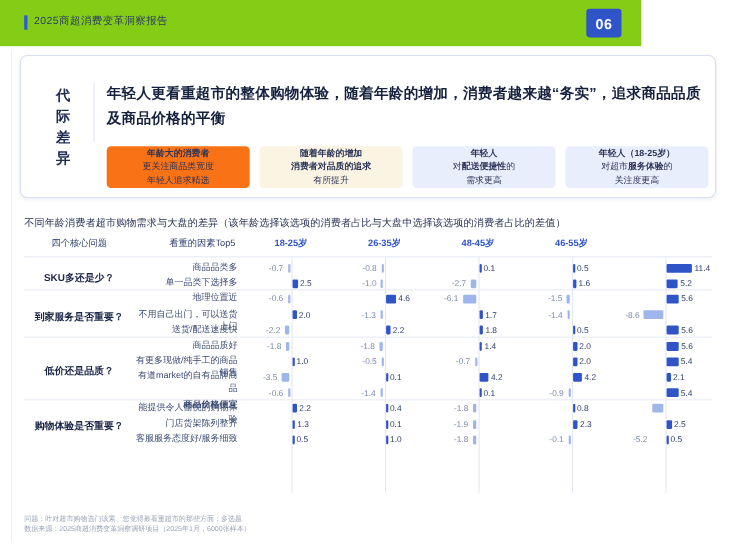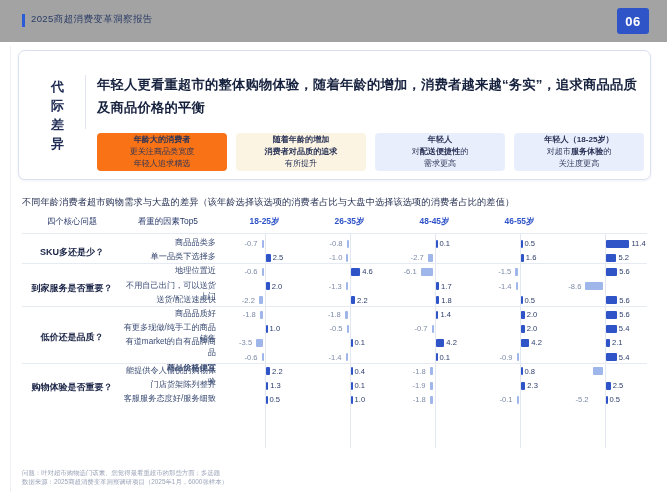--- a/index.html
+++ b/index.html
@@ -7,22 +7,22 @@
     width:667px;height:500px;
     background:#ffffff;
     font-family:"Liberation Sans","DejaVu Sans",sans-serif;
     color:#1a1a2e;
     overflow:hidden;
   }
   .page{position:relative;width:667px;height:500px;}
 
   
   .header{
-    position:absolute;left:0;top:0;width:667px;height:42px;
-    background:#a3a3a3;
+    position:absolute;left:0;top:0;width:583px;height:42px;
+    background:#84cc16;
   }
   .hdr-bar{
     position:absolute;left:22px;top:14px;width:3px;height:13px;
     background:#2a5cd8;
   }
   .hdr-title{
     position:absolute;left:31px;top:13px;
     font-size:9.5px;color:#2a3b66;letter-spacing:.4px;
   }
   .page-num{
@@ -80,21 +80,21 @@
   
   .chart{
     position:absolute;left:22px;top:216px;width:625px;height:238px;
   }
   .colhdr{
     position:absolute;top:0;height:16px;
     font-size:8.4px;color:#2b3c6b;
   }
   .colhdr.blue{color:#2f54c8;font-weight:bold;}
   .hdr-q{left:4px;width:92px;text-align:center;}
-  .hdr-f{left:100px;width:92px;text-align:center;}
+  .hdr-f{left:100px;width:92px;text-align:right;}
 
   .grid-line{
     position:absolute;top:18px;width:1px;height:214px;background:#e3e7f0;
   }
   .row-sep{
     position:absolute;left:0;width:625px;height:1px;background:#e6eaf2;
   }
 
   .qlabel{
     position:absolute;left:2px;width:96px;

